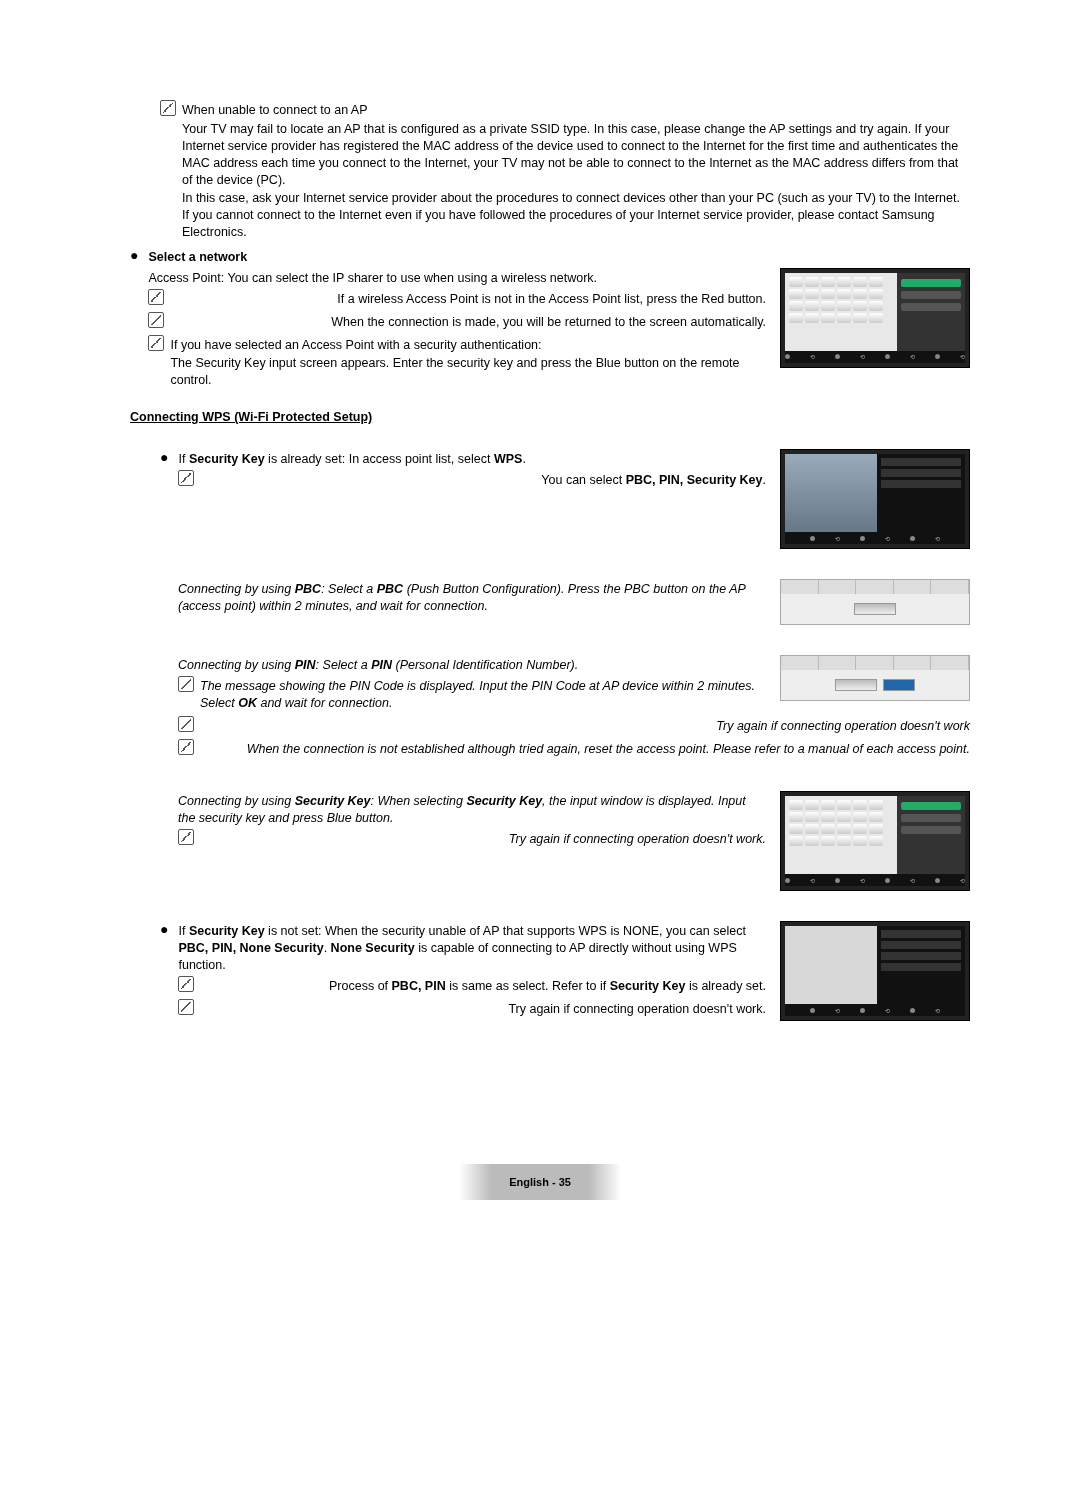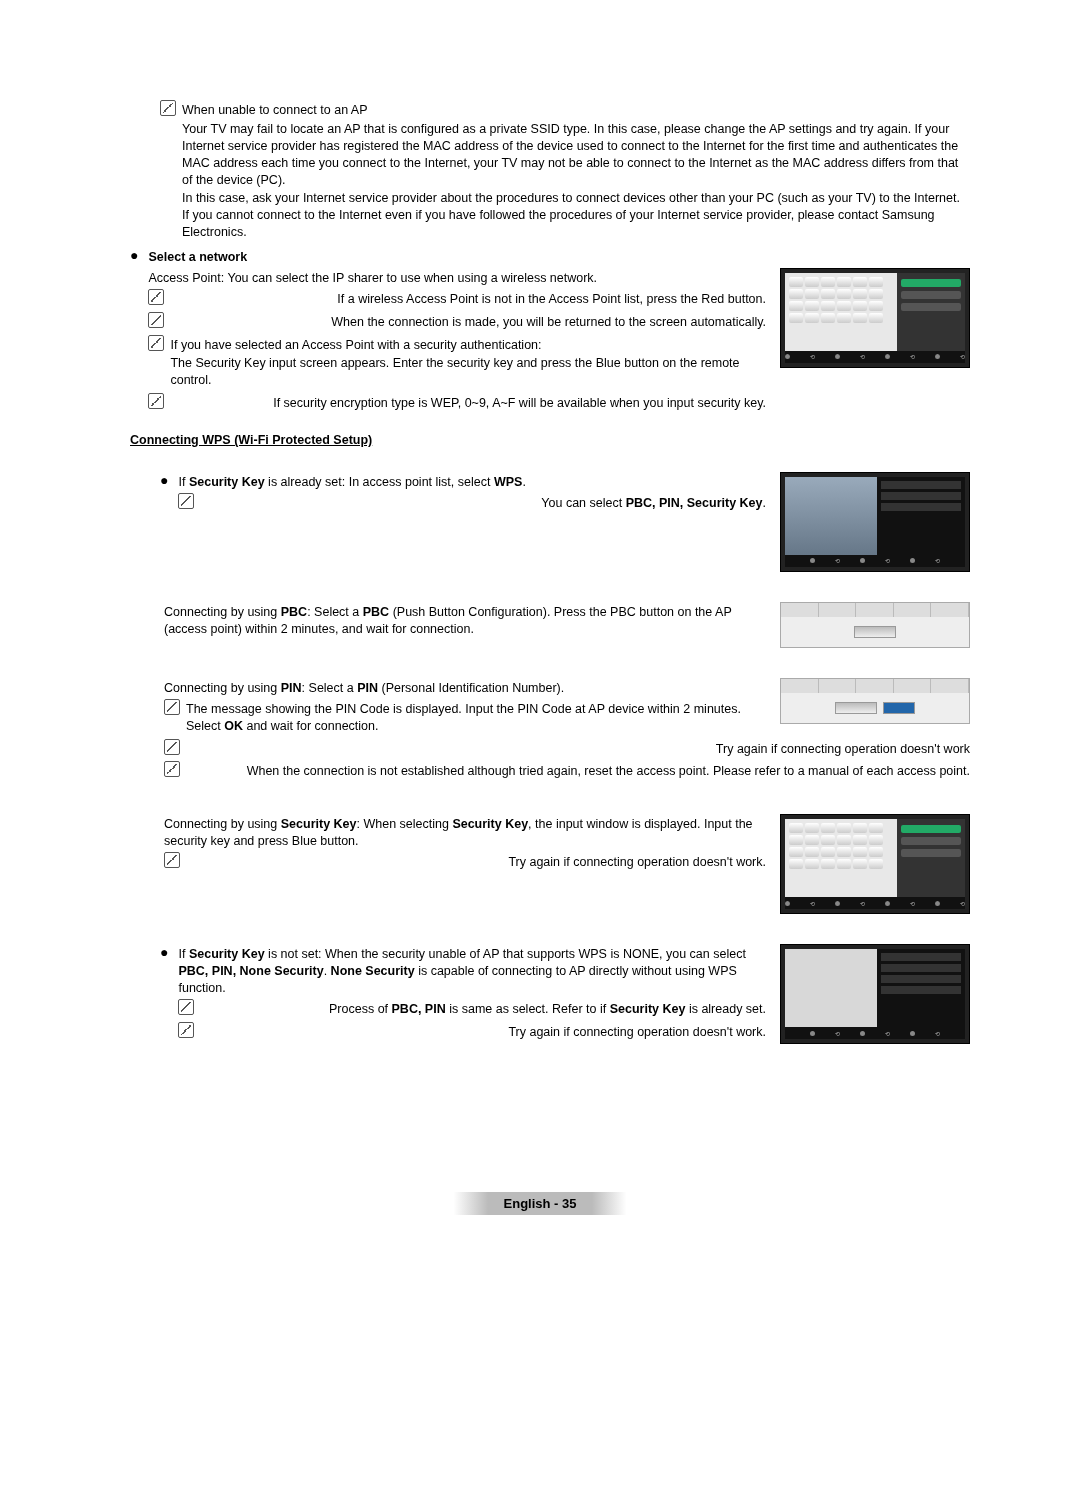--- a/index.html
+++ b/index.html
@@ -43,21 +43,21 @@
   }
   .bullet {
     font-size: 14px;
     margin-right: 10px;
     line-height: 16px;
   }
   .content {
     flex: 1;
   }
   .indent1 { margin-left: 30px; }
-  .indent2 { margin-left: 34px; }
+  .indent2 { margin-left: 48px; font-style: italic; }
   p { margin: 2px 0; line-height: 1.35; }
   .bold { font-weight: bold; }
   .section-title {
     font-weight: bold;
     text-decoration: underline;
     margin-top: 16px;
     margin-bottom: 23px;
   }
   .two-col {
     display: flex;
@@ -107,26 +107,26 @@
   .tv-footer span{font-size:6px;color:#aaa;}
   .wide-thumb{
     width:190px;border:1px solid #aaa;box-sizing:border-box;
   }
   .wide-thumb .hdr{height:14px;background:#ddd;display:flex;}
   .wide-thumb .hdr span{flex:1;border-right:1px solid #bbb;}
   .wide-thumb .bdy{height:30px;background:#eee;display:flex;align-items:center;justify-content:center;gap:6px;}
   .wide-thumb .bdy i{width:40px;height:10px;background:linear-gradient(#bbb,#eee);border:1px solid #999;}
   .page-label {
     position: absolute;
-    bottom: 52px;
+    bottom: 44px;
     left: 50%;
     transform: translateX(-50%);
     background: linear-gradient(90deg, #fff, #bbb 20%, #bbb 80%, #fff);
-    padding: 4px 50px;
-    font-size: 13px;
+    padding: 12px 50px;
+    font-size: 11px;
     font-weight: bold;
   }
   .gap { height: 30px; }
 </style>
 </head>
 <body>
 
 <div class="page">
 
   <div class="row indent1">
@@ -152,24 +152,20 @@
           <div class="row">
               <span class="note-icon"></span>
               <p>When the connection is made, you will be returned to the screen automatically.</p>
             </div>
           <div class="row">
               <span class="note-icon"></span>
               <div class="content">
                 <p>If you have selected an Access Point with a security authentication:</p>
                 <p>The Security Key input screen appears. Enter the security key and press the Blue button on the remote control.</p>
               </div>
-            </div>
-          <div class="row">
-              <span class="note-icon"></span>
-              <p>If security encryption type is WEP, 0~9, A~F will be available when you input security key.</p>
             </div>
         </div>
         <div class="img-col">
           <div class="tv-thumb">
             <div class="tv-inner">
               <div class="tv-left">
                   <div class="keys">
                     <span></span>
                     <span></span>
                     <span></span>

